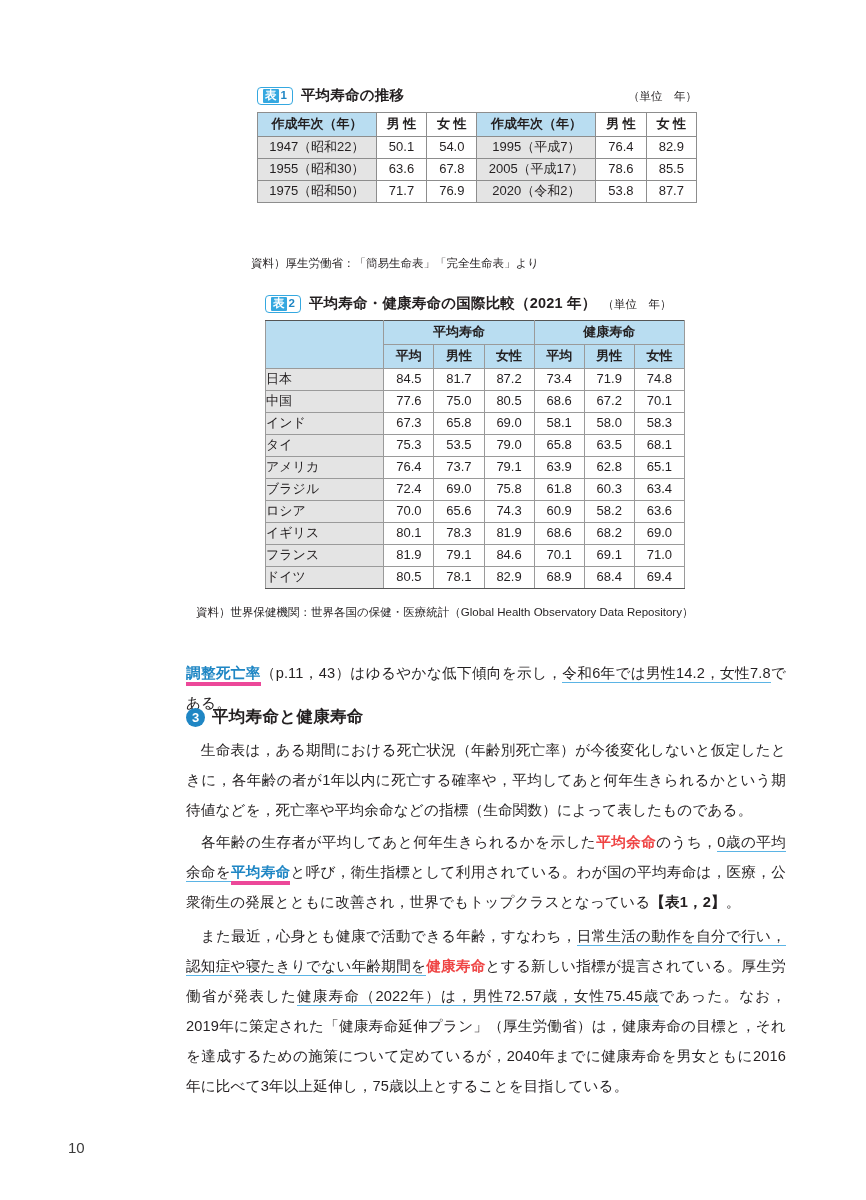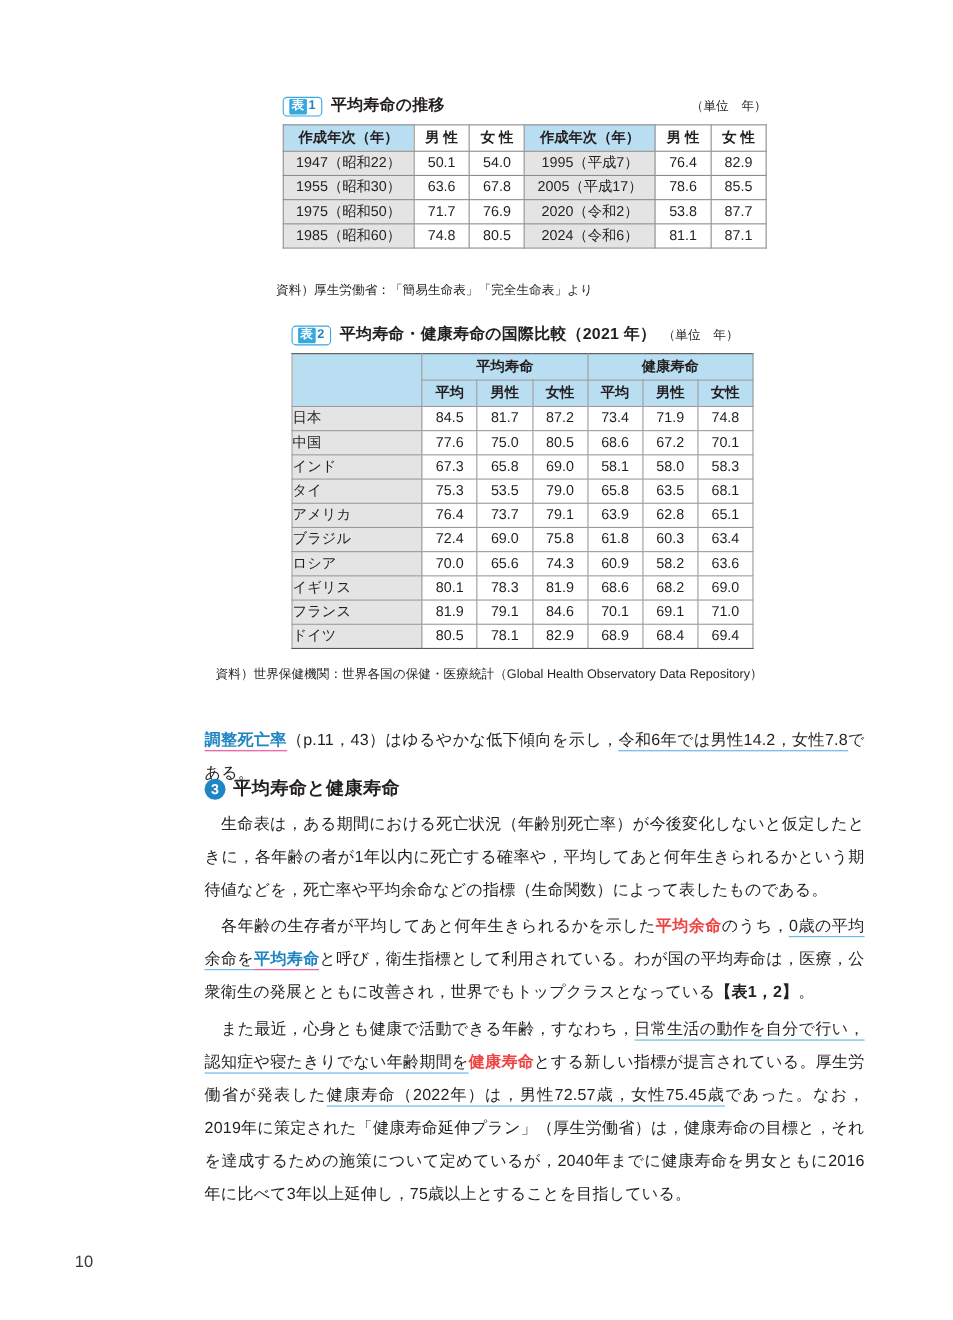--- a/index.html
+++ b/index.html
@@ -152,21 +152,21 @@
     flex: 0 0 auto;
   }
   .sec-title { font-size: 16.5px; font-weight: bold; letter-spacing: .3px; }
 
   #para-1 { top: 735px; }
   #para-2 { top: 827px; }
   #para-3 { top: 921px; }
 
   .ul-thin { border-bottom: 1px solid #5bb4e5; padding-bottom: 1px; }
   .kw-blue { color: #ef4444; font-weight: bold; }
-  .kw-blue-ul { color: #1f86c4; font-weight: bold; border-bottom: 1px solid #ec4899; padding-bottom: 1px; }
+  .kw-blue-ul { color: #1f86c4; font-weight: bold; border-bottom: 4px solid #ec4899; padding-bottom: 1px; }
   .bold-ref { font-weight: bold; }
 
   .page-num {
     position: absolute;
     left: 68px;
     top: 1139px;
     font-size: 15px;
     color: #3b3b3b;
   }
 </style>
@@ -214,28 +214,20 @@
           <td class="num">85.5</td>
         </tr>
         <tr>
           <td class="yr">1975（昭和50）</td>
           <td class="num">71.7</td>
           <td class="num">76.9</td>
           <td class="yr thick-left">2020（令和2）</td>
           <td class="num">53.8</td>
           <td class="num">87.7</td>
         </tr>
-        <tr>
-          <td class="yr outer-bottom">1985（昭和60）</td>
-          <td class="num outer-bottom">74.8</td>
-          <td class="num outer-bottom">80.5</td>
-          <td class="yr outer-bottom thick-left">2024（令和6）</td>
-          <td class="num outer-bottom">81.1</td>
-          <td class="num outer-bottom">87.1</td>
-        </tr>
       </tbody>
     </table>
   </div>
 
   <div class="src-note" id="src1">資料）厚生労働省：「簡易生命表」「完全生命表」より</div>
 
   <div class="table-block" id="table2-block">
     <div class="tbl-caption-row">
       <span class="tbl-badge">
         <span class="bchar">表</span>

